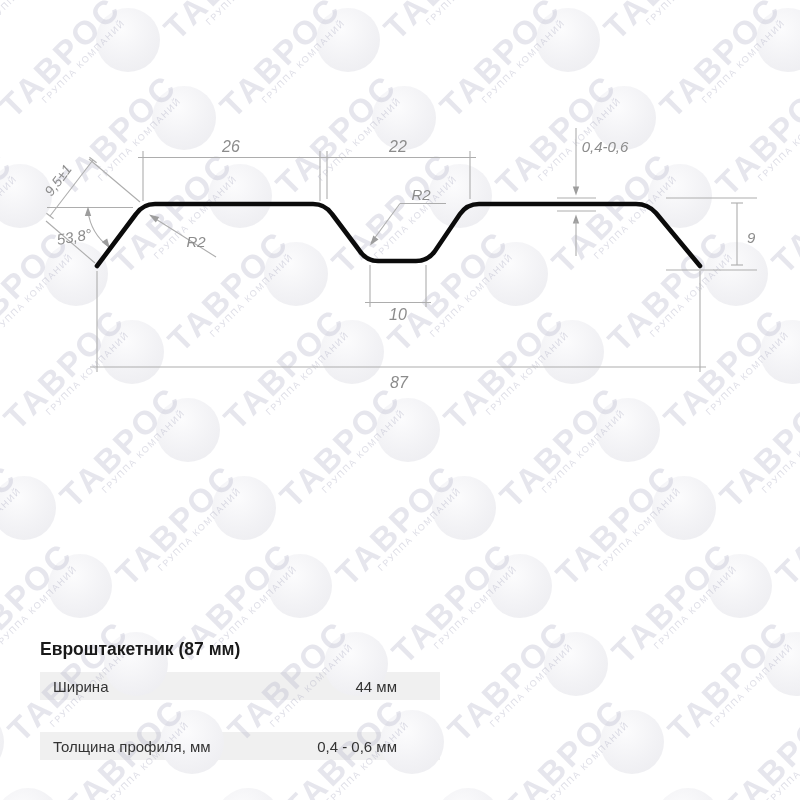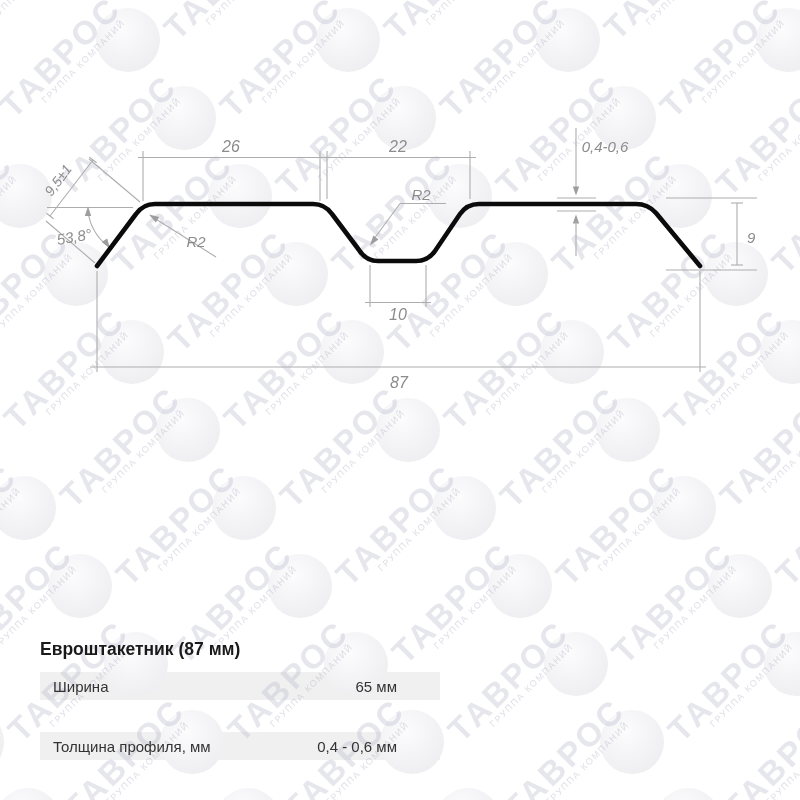--- a/index.html
+++ b/index.html
@@ -350,21 +350,21 @@
 
     <path class="profile" d="M97,266 L136,214 Q143,204 155,204 L313,204 Q325,204 332,214 L359,250 Q366,261 378,261
          L416,261 Q428,261 435,251 L460,214 Q467,204 479,204 L636,204 Q648,204 656,213 L700,266"></path>
   </svg>
 
   <div id="info">
     <div id="product-title">Евроштакетник (87 мм)</div>
 
     <div class="spec-row" style="top:672px">
       <span class="spec-label">Ширина</span>
-      <span class="spec-value">65 мм</span>
+      <span class="spec-value">44 мм</span>
     </div>
     <div class="spec-row" style="top:732px">
       <span class="spec-label">Толщина профиля, мм</span>
       <span class="spec-value">0,4 - 0,6 мм</span>
     </div>
   </div>
 
 </div>
 
 </body></html>

